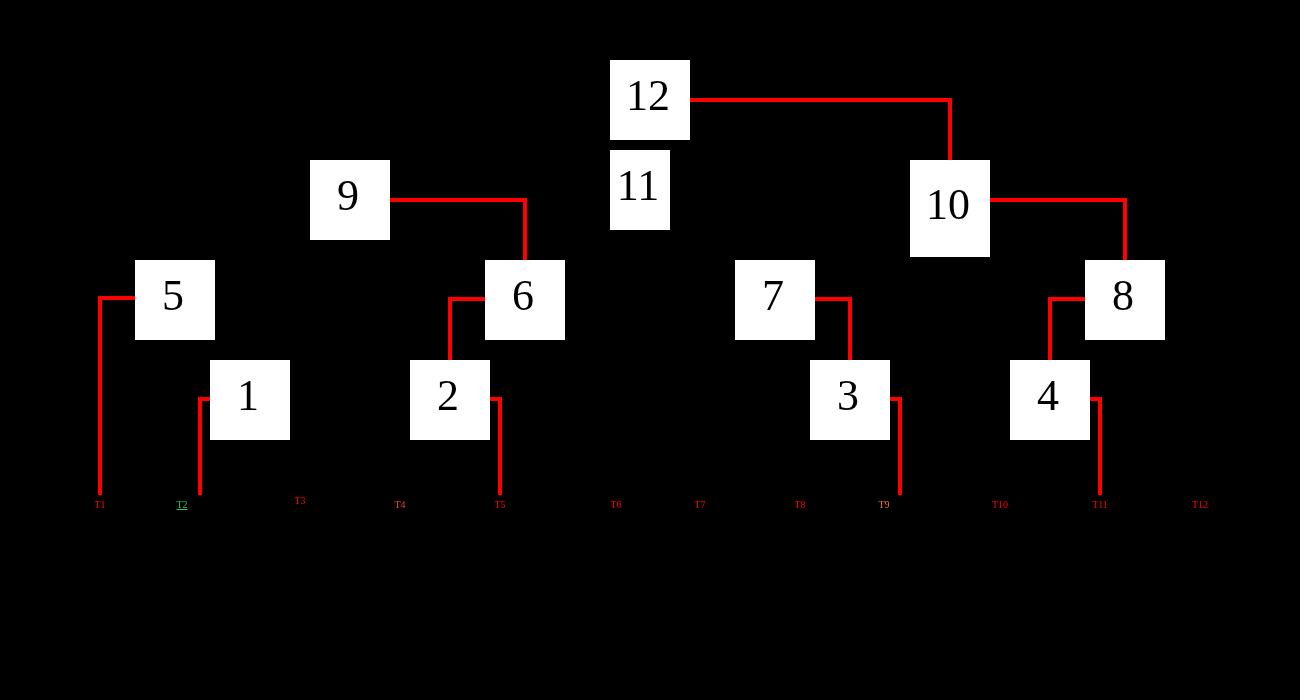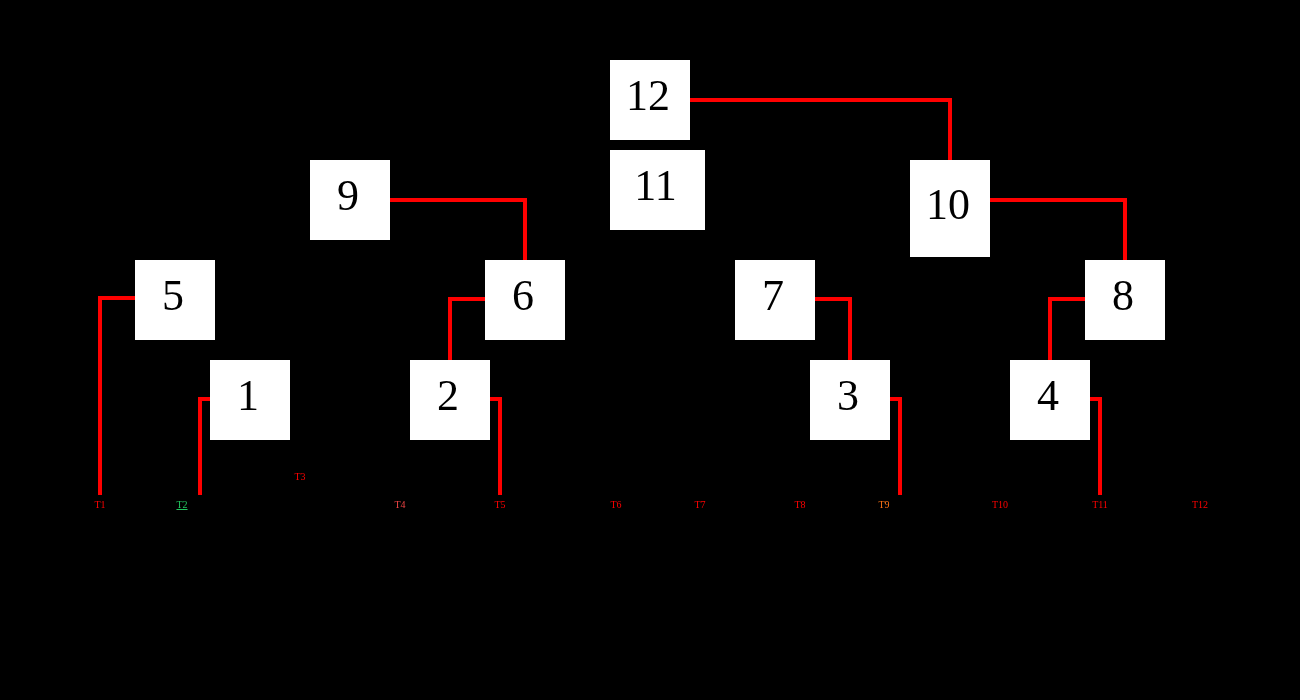--- a/index.html
+++ b/index.html
@@ -70,21 +70,21 @@
       <polyline points="210,399 200,399 200,495" fill="none" stroke="#FF0000" stroke-width="4" stroke-linecap="butt" stroke-linejoin="miter"></polyline>
       <polyline points="490,399 500,399 500,495" fill="none" stroke="#FF0000" stroke-width="4" stroke-linecap="butt" stroke-linejoin="miter"></polyline>
       <polyline points="890,399 900,399 900,495" fill="none" stroke="#FF0000" stroke-width="4" stroke-linecap="butt" stroke-linejoin="miter"></polyline>
       <polyline points="1090,399 1100,399 1100,495" fill="none" stroke="#FF0000" stroke-width="4" stroke-linecap="butt" stroke-linejoin="miter"></polyline>
     </svg>
 
   <div id="node-layer">
       <div class="node" style="left: 610px; top: 60px; width: 80px; height: 80px; background: rgb(255, 255, 255); color: rgb(0, 0, 0);">
         <span>12</span>
       </div>
-      <div class="node" style="left: 610px; top: 150px; width: 95px; height: 80px; background: rgb(255, 255, 255); color: rgb(0, 0, 0);">
+      <div class="node" style="left: 610px; top: 150px; width: 60px; height: 80px; background: rgb(255, 255, 255); color: rgb(0, 0, 0);">
         <span>11</span>
       </div>
       <div class="node" style="left: 310px; top: 160px; width: 80px; height: 80px; background: rgb(255, 255, 255); color: rgb(0, 0, 0);">
         <span>9</span>
       </div>
       <div class="node" style="left: 910px; top: 160px; width: 80px; height: 97px; background: rgb(255, 255, 255); color: rgb(0, 0, 0);">
         <span>10</span>
       </div>
       <div class="node" style="left: 135px; top: 260px; width: 80px; height: 80px; background: rgb(255, 255, 255); color: rgb(0, 0, 0);">
         <span>5</span>
@@ -108,21 +108,21 @@
         <span>3</span>
       </div>
       <div class="node" style="left: 1010px; top: 360px; width: 80px; height: 80px; background: rgb(255, 255, 255); color: rgb(0, 0, 0);">
         <span>4</span>
       </div>
     </div>
 
   <div id="tick-layer">
       <div class="tick-label" style="left: 100px; top: 500px; color: rgb(255, 0, 0);">T1</div>
       <div class="tick-label" style="left: 182px; top: 500px; color: #22c55e; text-decoration: underline;">T2</div>
-      <div class="tick-label" style="left: 300px; top: 472px; color: rgb(255, 0, 0); text-align: right;">T3</div>
+      <div class="tick-label" style="left: 300px; top: 496px; color: rgb(255, 0, 0); text-align: right;">T3</div>
       <div class="tick-label" style="left: 400px; top: 500px; color: #ef4444;">T4</div>
       <div class="tick-label" style="left: 500px; top: 500px; color: rgb(255, 0, 0);">T5</div>
       <div class="tick-label" style="left: 600px; top: 500px; color: rgb(255, 0, 0); margin-left: 16px;">T6</div>
       <div class="tick-label" style="left: 700px; top: 500px; color: rgb(255, 0, 0);">T7</div>
       <div class="tick-label" style="left: 800px; top: 500px; color: rgb(255, 0, 0);">T8</div>
       <div class="tick-label" style="left: 884px; top: 500px; color: #f97316;">T9</div>
       <div class="tick-label" style="left: 1000px; top: 500px; color: rgb(255, 0, 0);">T10</div>
       <div class="tick-label" style="left: 1100px; top: 500px; color: rgb(255, 0, 0);">T11</div>
       <div class="tick-label" style="left: 1200px; top: 500px; color: rgb(255, 0, 0);">T12</div>
     </div>

